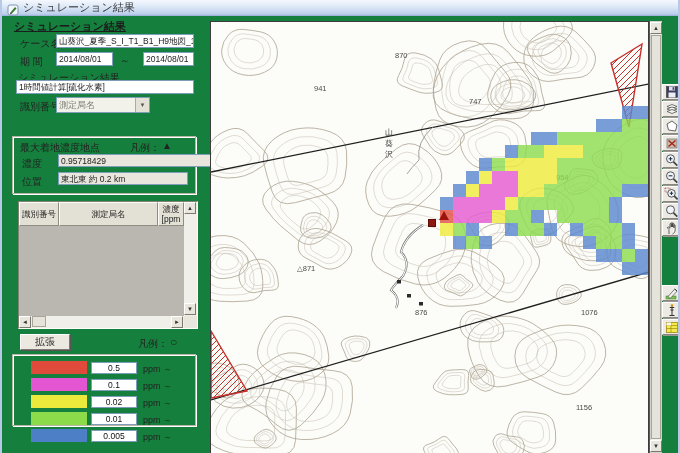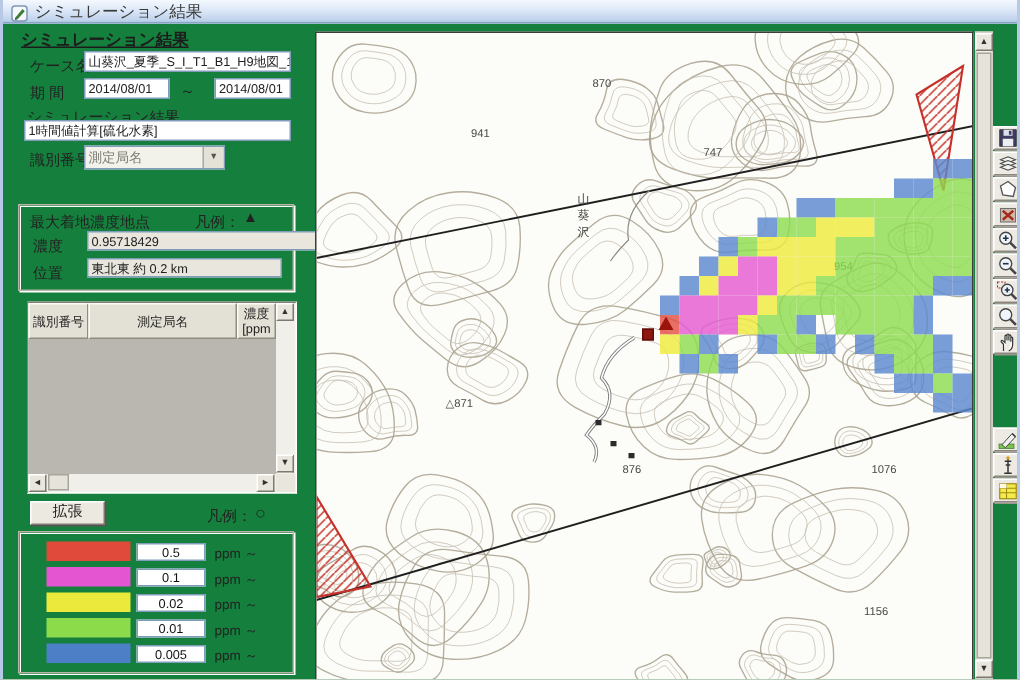--- a/index.html
+++ b/index.html
@@ -136,21 +136,21 @@
         <div class="sthumb" style="left:13px;top:0;width:14px;height:11px;"></div>
         <div class="sbtn" style="left:152px;top:0;">►</div>
       </div>
       <div style="position:absolute;left:165px;top:114px;width:13px;height:12px;background:#e9e6dd;"></div>
     </div>
 
     <div class="btn" style="left:18px;top:334px;width:50px;height:16px;">拡張</div>
     <div class="lbl" style="left:136px;top:337px;">凡例：</div>
     <div class="lbl" style="left:168px;top:335px;font-size:12px;">○</div>
 
-    <div class="groupbox" style="left:10px;top:354px;width:184px;height:95px;">
+    <div class="groupbox" style="left:10px;top:354px;width:184px;height:72px;">
       <div id="legend-rows" style="position:absolute;left:0;top:0;width:184px;height:95px;">
           <div class="swatch" style="left: 18px; top: 6px; background: rgb(223, 74, 58);"></div>
           <div class="valbox" style="left: 78px; top: 7px;">0.5</div>
           <div class="unit" style="left: 130px; top: 8px;">ppm ～</div>
           <div class="swatch" style="left: 18px; top: 23px; background: rgb(227, 85, 209);"></div>
           <div class="valbox" style="left: 78px; top: 24px;">0.1</div>
           <div class="unit" style="left: 130px; top: 25px;">ppm ～</div>
           <div class="swatch" style="left: 18px; top: 40px; background: rgb(236, 233, 61);"></div>
           <div class="valbox" style="left: 78px; top: 41px;">0.02</div>
           <div class="unit" style="left: 130px; top: 42px;">ppm ～</div>

